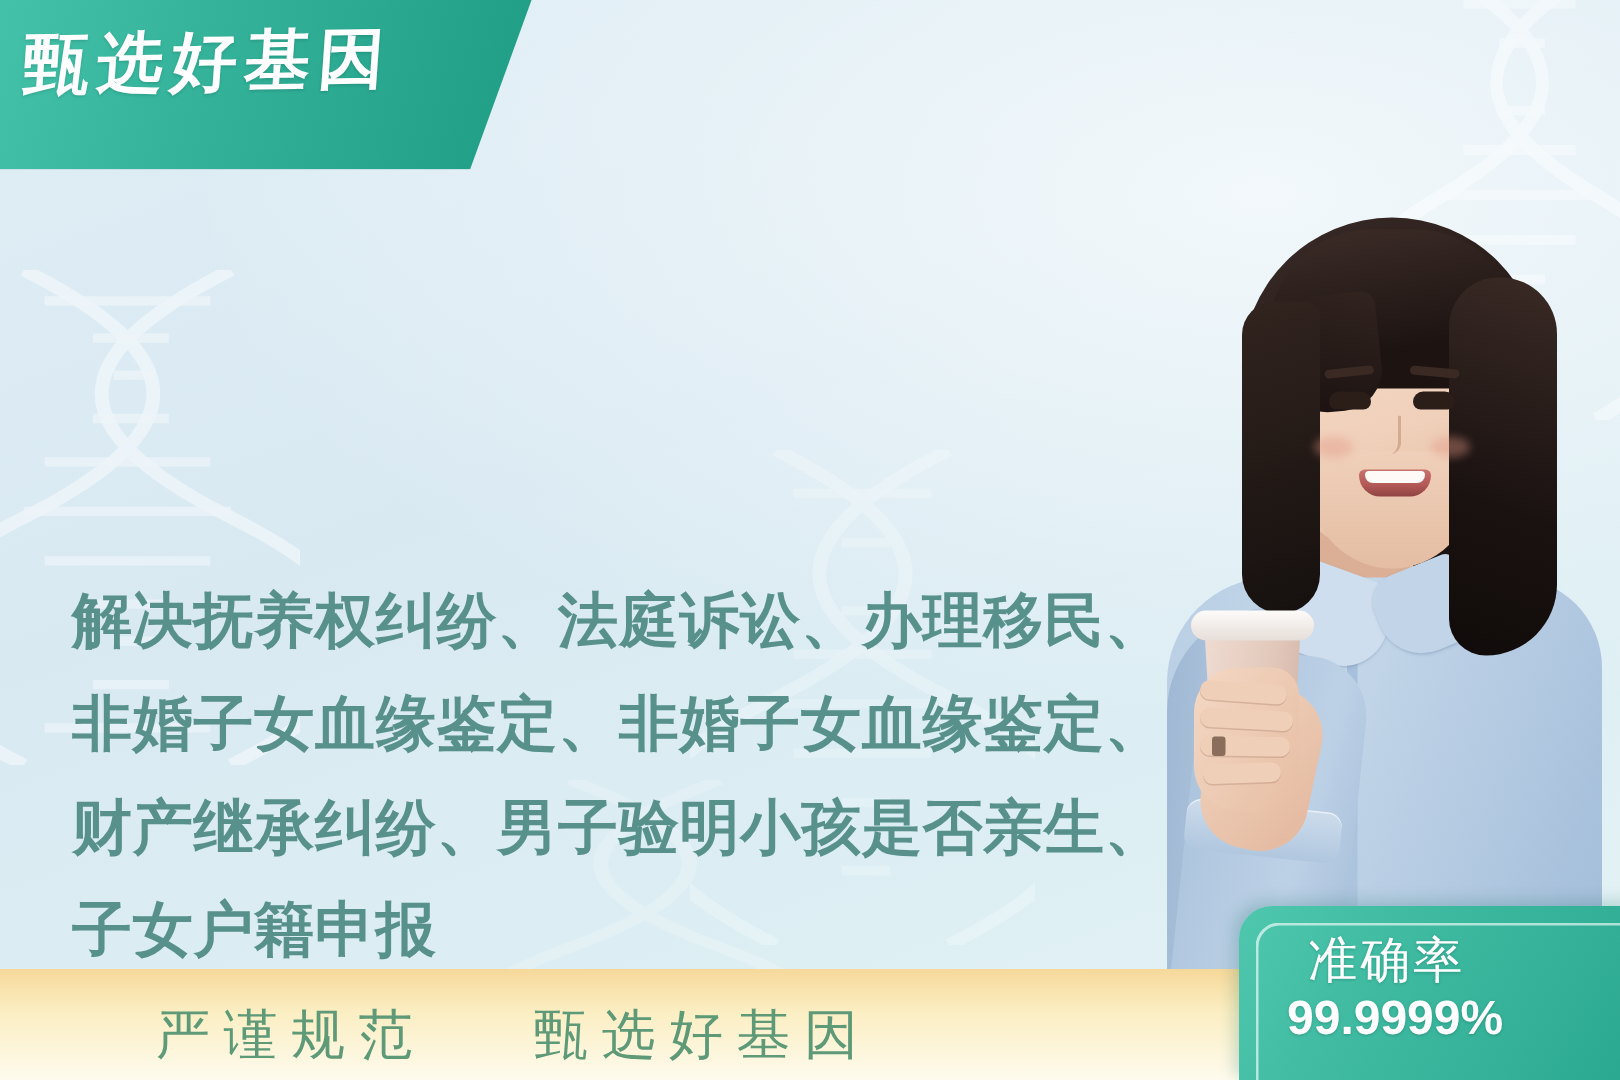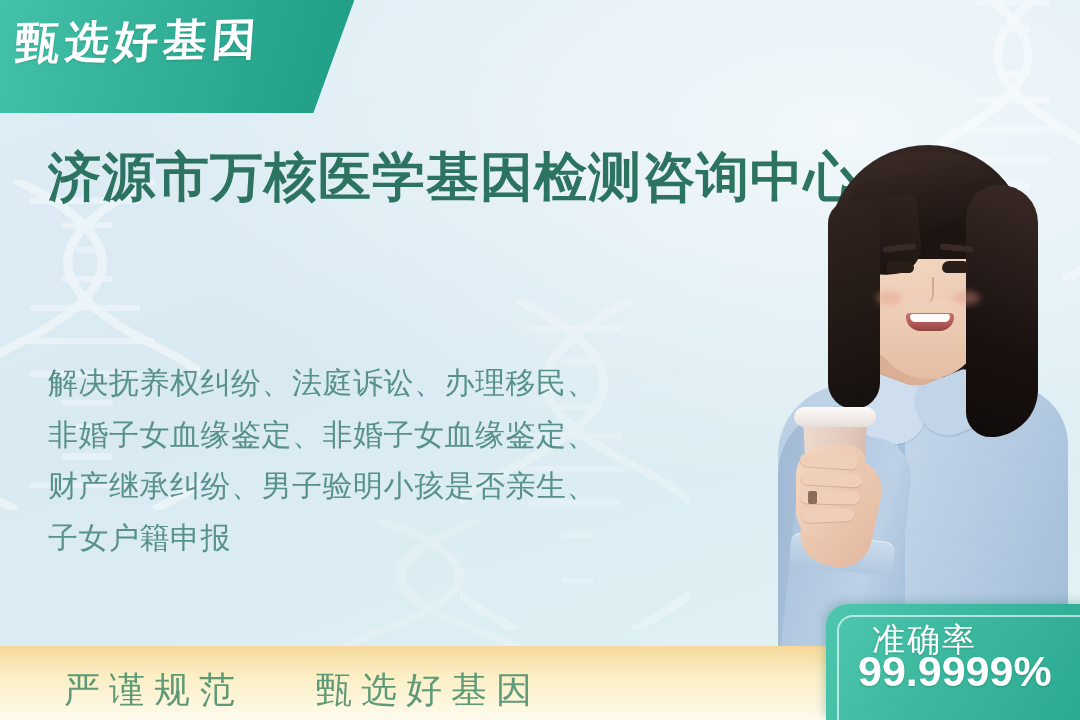--- a/index.html
+++ b/index.html
@@ -45,23 +45,23 @@
   
   #headline{
     position:absolute;left:48px;top:148px;
     font-size:53px;font-weight:700;color:#2c7362;
     letter-spacing:1px;white-space:nowrap;
     line-height:1.1;
   }
 
   
   #services{
-    position:absolute;left:48px;top:357px;
-    font-size:30px;color:#58918c;line-height:1.72;
-    letter-spacing:.5px;font-weight:400;
+    position:absolute;left:48px;top:380px;
+    font-size:40px;color:#58918c;line-height:1.72;
+    letter-spacing:.5px;font-weight:700;
   }
   #services div{white-space:nowrap;}
 
   
   #person{
     position:absolute;right:0;bottom:0;width:330px;height:615px;
     overflow:hidden;
   }
   .p{position:absolute;}
   
@@ -196,33 +196,33 @@
     border-top:2px solid rgba(255,255,255,.62);
     border-left:2px solid rgba(255,255,255,.62);
     border-radius:16px 0 0 0;
   }
   #accuracy-label{
     position:absolute;left:46px;top:14px;
     font-size:33px;font-weight:400;color:#ffffff;letter-spacing:2px;
     text-shadow:0 1px 2px rgba(15,90,78,.35);white-space:nowrap;
   }
   #accuracy-value{
-    position:absolute;left:32px;top:43px;
-    font-size:43px;font-weight:700;color:#ffffff;letter-spacing:0px;
+    position:absolute;left:32px;top:56px;
+    font-size:32px;font-weight:700;color:#ffffff;letter-spacing:0px;
     text-shadow:0 1px 2px rgba(15,90,78,.35);white-space:nowrap;
   }
 
   
   #footer-strip{
     position:absolute;left:0;bottom:0;width:1080px;height:74px;
     background:linear-gradient(180deg,#f6d89a 0%, #fbeec2 38%, #fefbee 100%);
   }
   #footer-slogans{
     position:absolute;left:0;bottom:0;width:1080px;height:59px;
-    display:flex;align-items:center;gap:72px;padding-left:64px;
+    display:flex;align-items:center;gap:72px;padding-left:104px;
     box-sizing:border-box;
   }
   .slogan{
     font-size:36px;color:#5f9a78;letter-spacing:9px;font-weight:400;
     white-space:nowrap;
   }
 </style>
 </head>
 <body>
 
@@ -286,21 +286,20 @@
     <g stroke="#ffffff" stroke-width="5" fill="none" opacity="0.9">
       <path d="M25,0 C78,30 78,55 25,85 C-28,115 -28,140 25,160"></path>
       <path d="M75,0 C22,30 22,55 75,85 C128,115 128,140 75,160"></path>
     </g>
   </svg>
 
   <div id="header-ribbon">
     <div id="header-ribbon-label">甄选好基因</div>
   </div>
 
-  <div id="headline">济源市万核医学基因检测咨询中心</div>
 
   <div id="services">
     <div>解决抚养权纠纷、法庭诉讼、办理移民、</div>
     <div>非婚子女血缘鉴定、非婚子女血缘鉴定、</div>
     <div>财产继承纠纷、男子验明小孩是否亲生、</div>
     <div>子女户籍申报</div>
   </div>
 
   <div id="person">
     <div class="p hair-back"></div>

